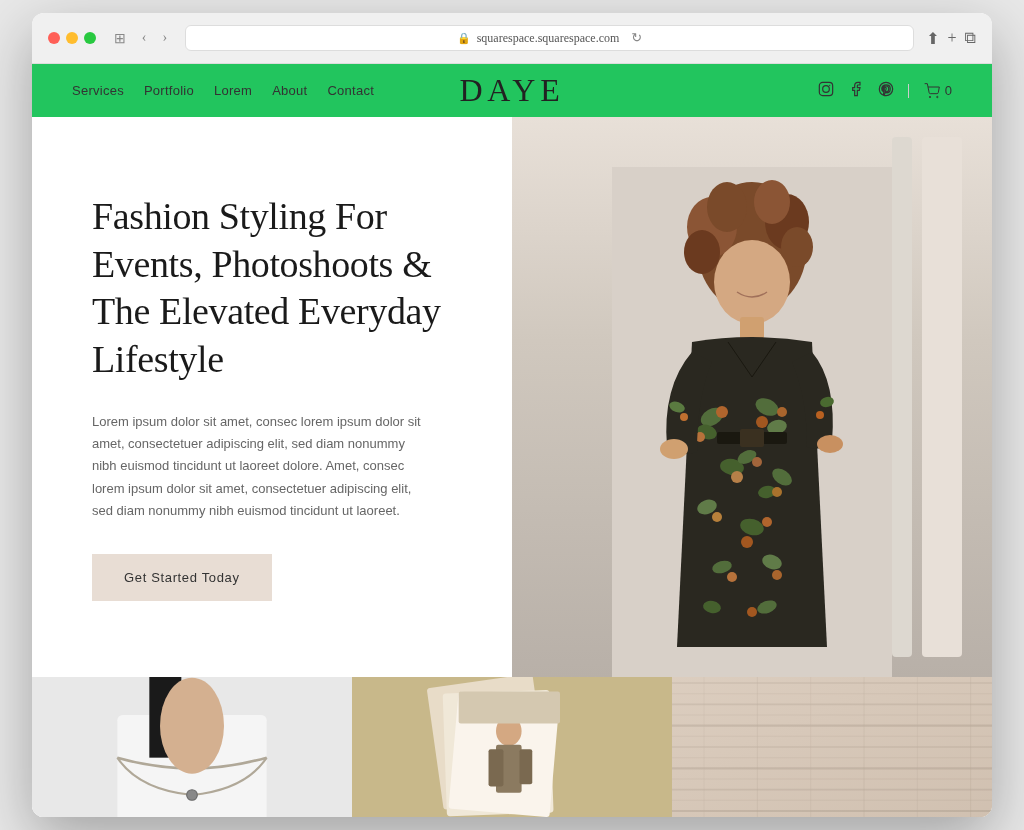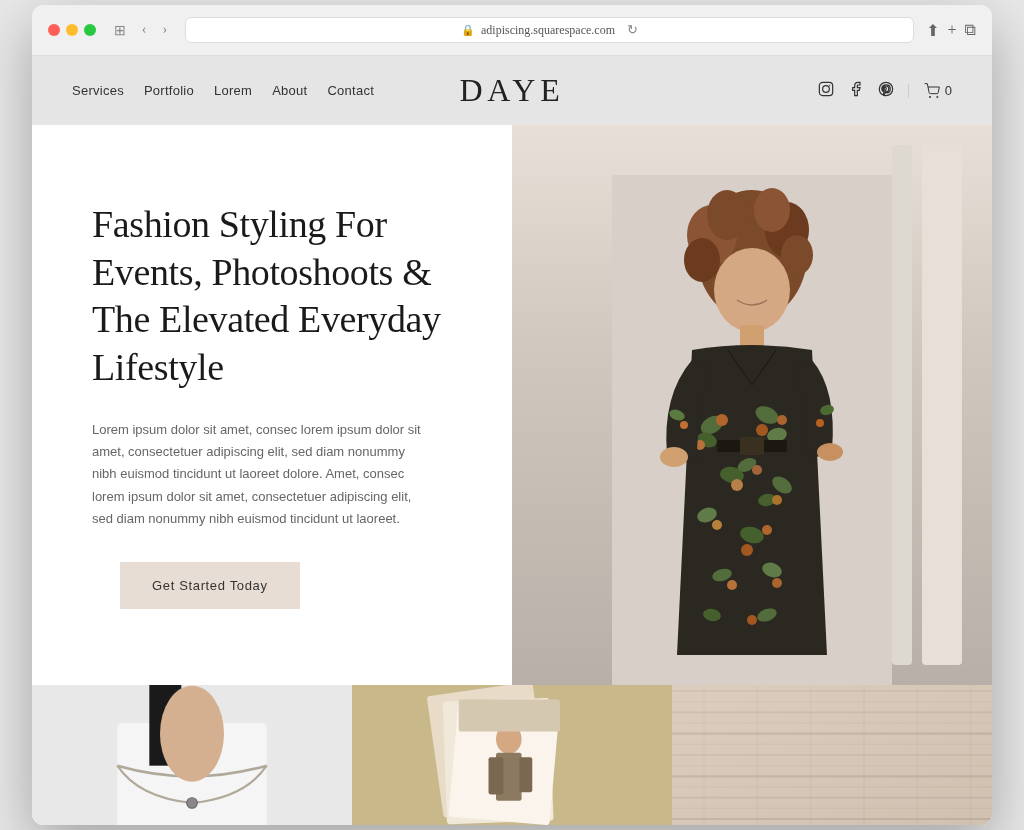--- a/index.html
+++ b/index.html
@@ -85,22 +85,22 @@
 
     
     .website {
       background: #fff;
     }
 
     
     .nav {
       display: flex;
       align-items: center;
-      padding: 16px 40px;
-      background: #e5e5e5;
+      padding: 8px 40px;
+      background: #22c55e;
     }
 
     .nav-links-left {
       display: flex;
       gap: 20px;
       flex: 1;
     }
 
     .nav-link {
       font-family: 'Helvetica Neue', Arial, sans-serif;
@@ -181,21 +181,20 @@
       background: #e8ddd4;
       color: #333;
       font-family: 'Helvetica Neue', Arial, sans-serif;
       font-size: 13px;
       letter-spacing: 0.05em;
       padding: 16px 32px;
       text-decoration: none;
       cursor: pointer;
       border: none;
       width: fit-content;
-      margin-left: 28px;
     }
 
     .hero-image {
       flex: 0 0 50%;
       position: relative;
       overflow: hidden;
     }
 
     
     .gallery {
@@ -287,21 +286,21 @@
     </div>
 
     <div class="browser-controls">
       <span>⊞</span>
       <span>‹</span>
       <span>›</span>
     </div>
 
     <div class="url-bar">
       <span class="url-bar-lock">🔒</span>
-      <span>adipiscing.squarespace.com</span>
+      <span>squarespace.squarespace.com</span>
       <span style="margin-left:6px; color:#888; font-size:13px;">↻</span>
     </div>
 
     <div class="browser-actions">
       <span>⬆</span>
       <span>+</span>
       <span>⧉</span>
     </div>
   </div>
 

